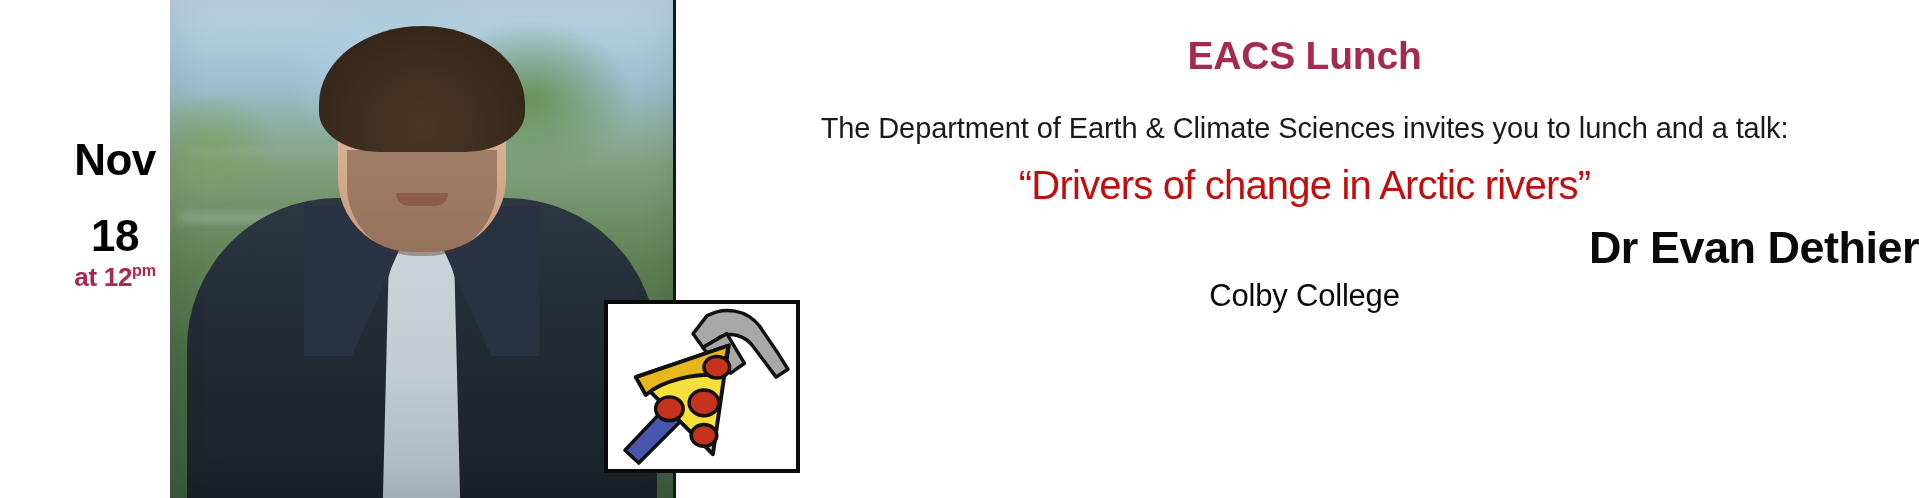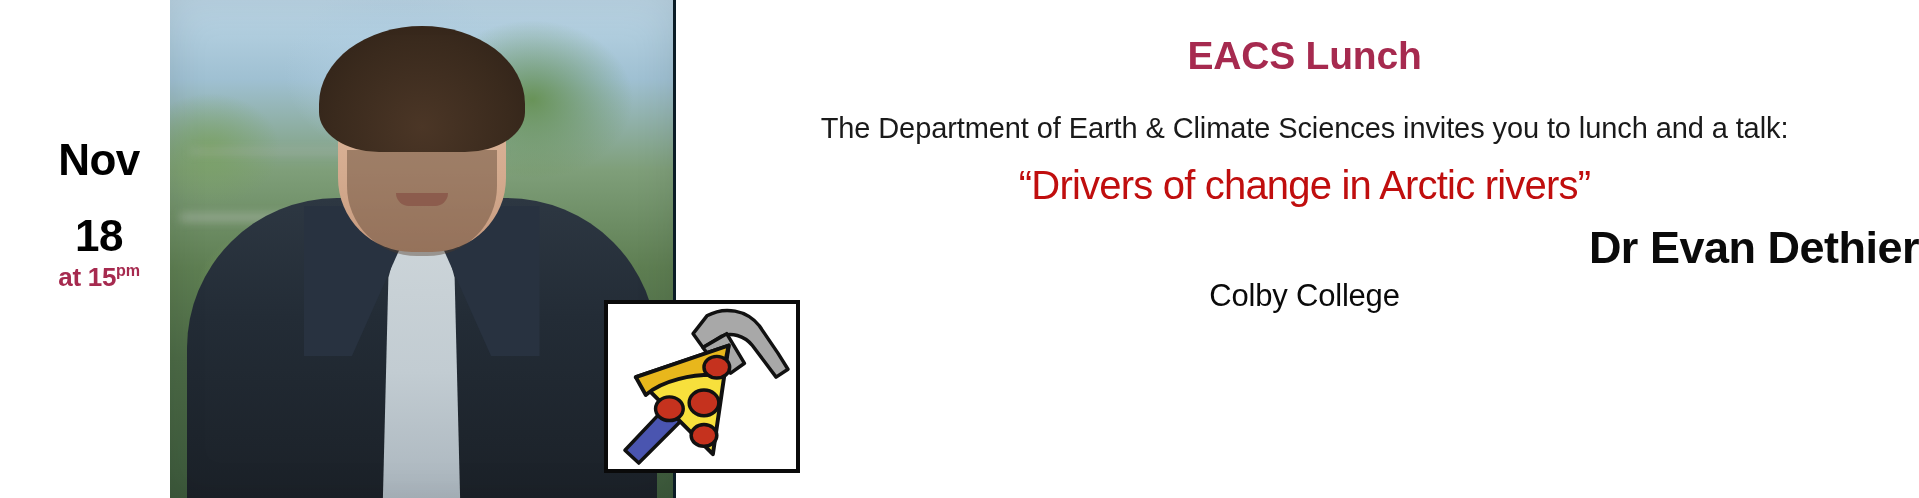--- a/index.html
+++ b/index.html
@@ -14,21 +14,21 @@
     position: relative;
     width: 1919px;
     height: 498px;
     background: #ffffff;
     overflow: hidden;
   }
 
   
   .date-block {
     position: absolute;
-    left: 0;
+    left: 16px;
     top: 138px;
     width: 198px;
     text-align: center;
     line-height: 1.0;
   }
   .date-month, .date-day {
     font-size: 44px;
     font-weight: bold;
     color: #000000;
     letter-spacing: -0.5px;
@@ -265,21 +265,21 @@
   }
 </style>
 </head>
 <body>
 
 <div id="poster">
 
   <div class="date-block">
     <span class="date-month">Nov</span>
     <span class="date-day">18</span>
-    <span class="date-time"><span>at 15</span><span class="sup">pm</span></span>
+    <span class="date-time"><span>at 12</span><span class="sup">pm</span></span>
   </div>
 
   <div class="photo">
     <div class="photo-bg"></div>
     <div class="photo-rail"></div>
     <div class="person-body"></div>
     <div class="person-shirt"></div>
     <div class="person-lapel-l"></div>
     <div class="person-lapel-r"></div>
     <div class="person-neck"></div>

